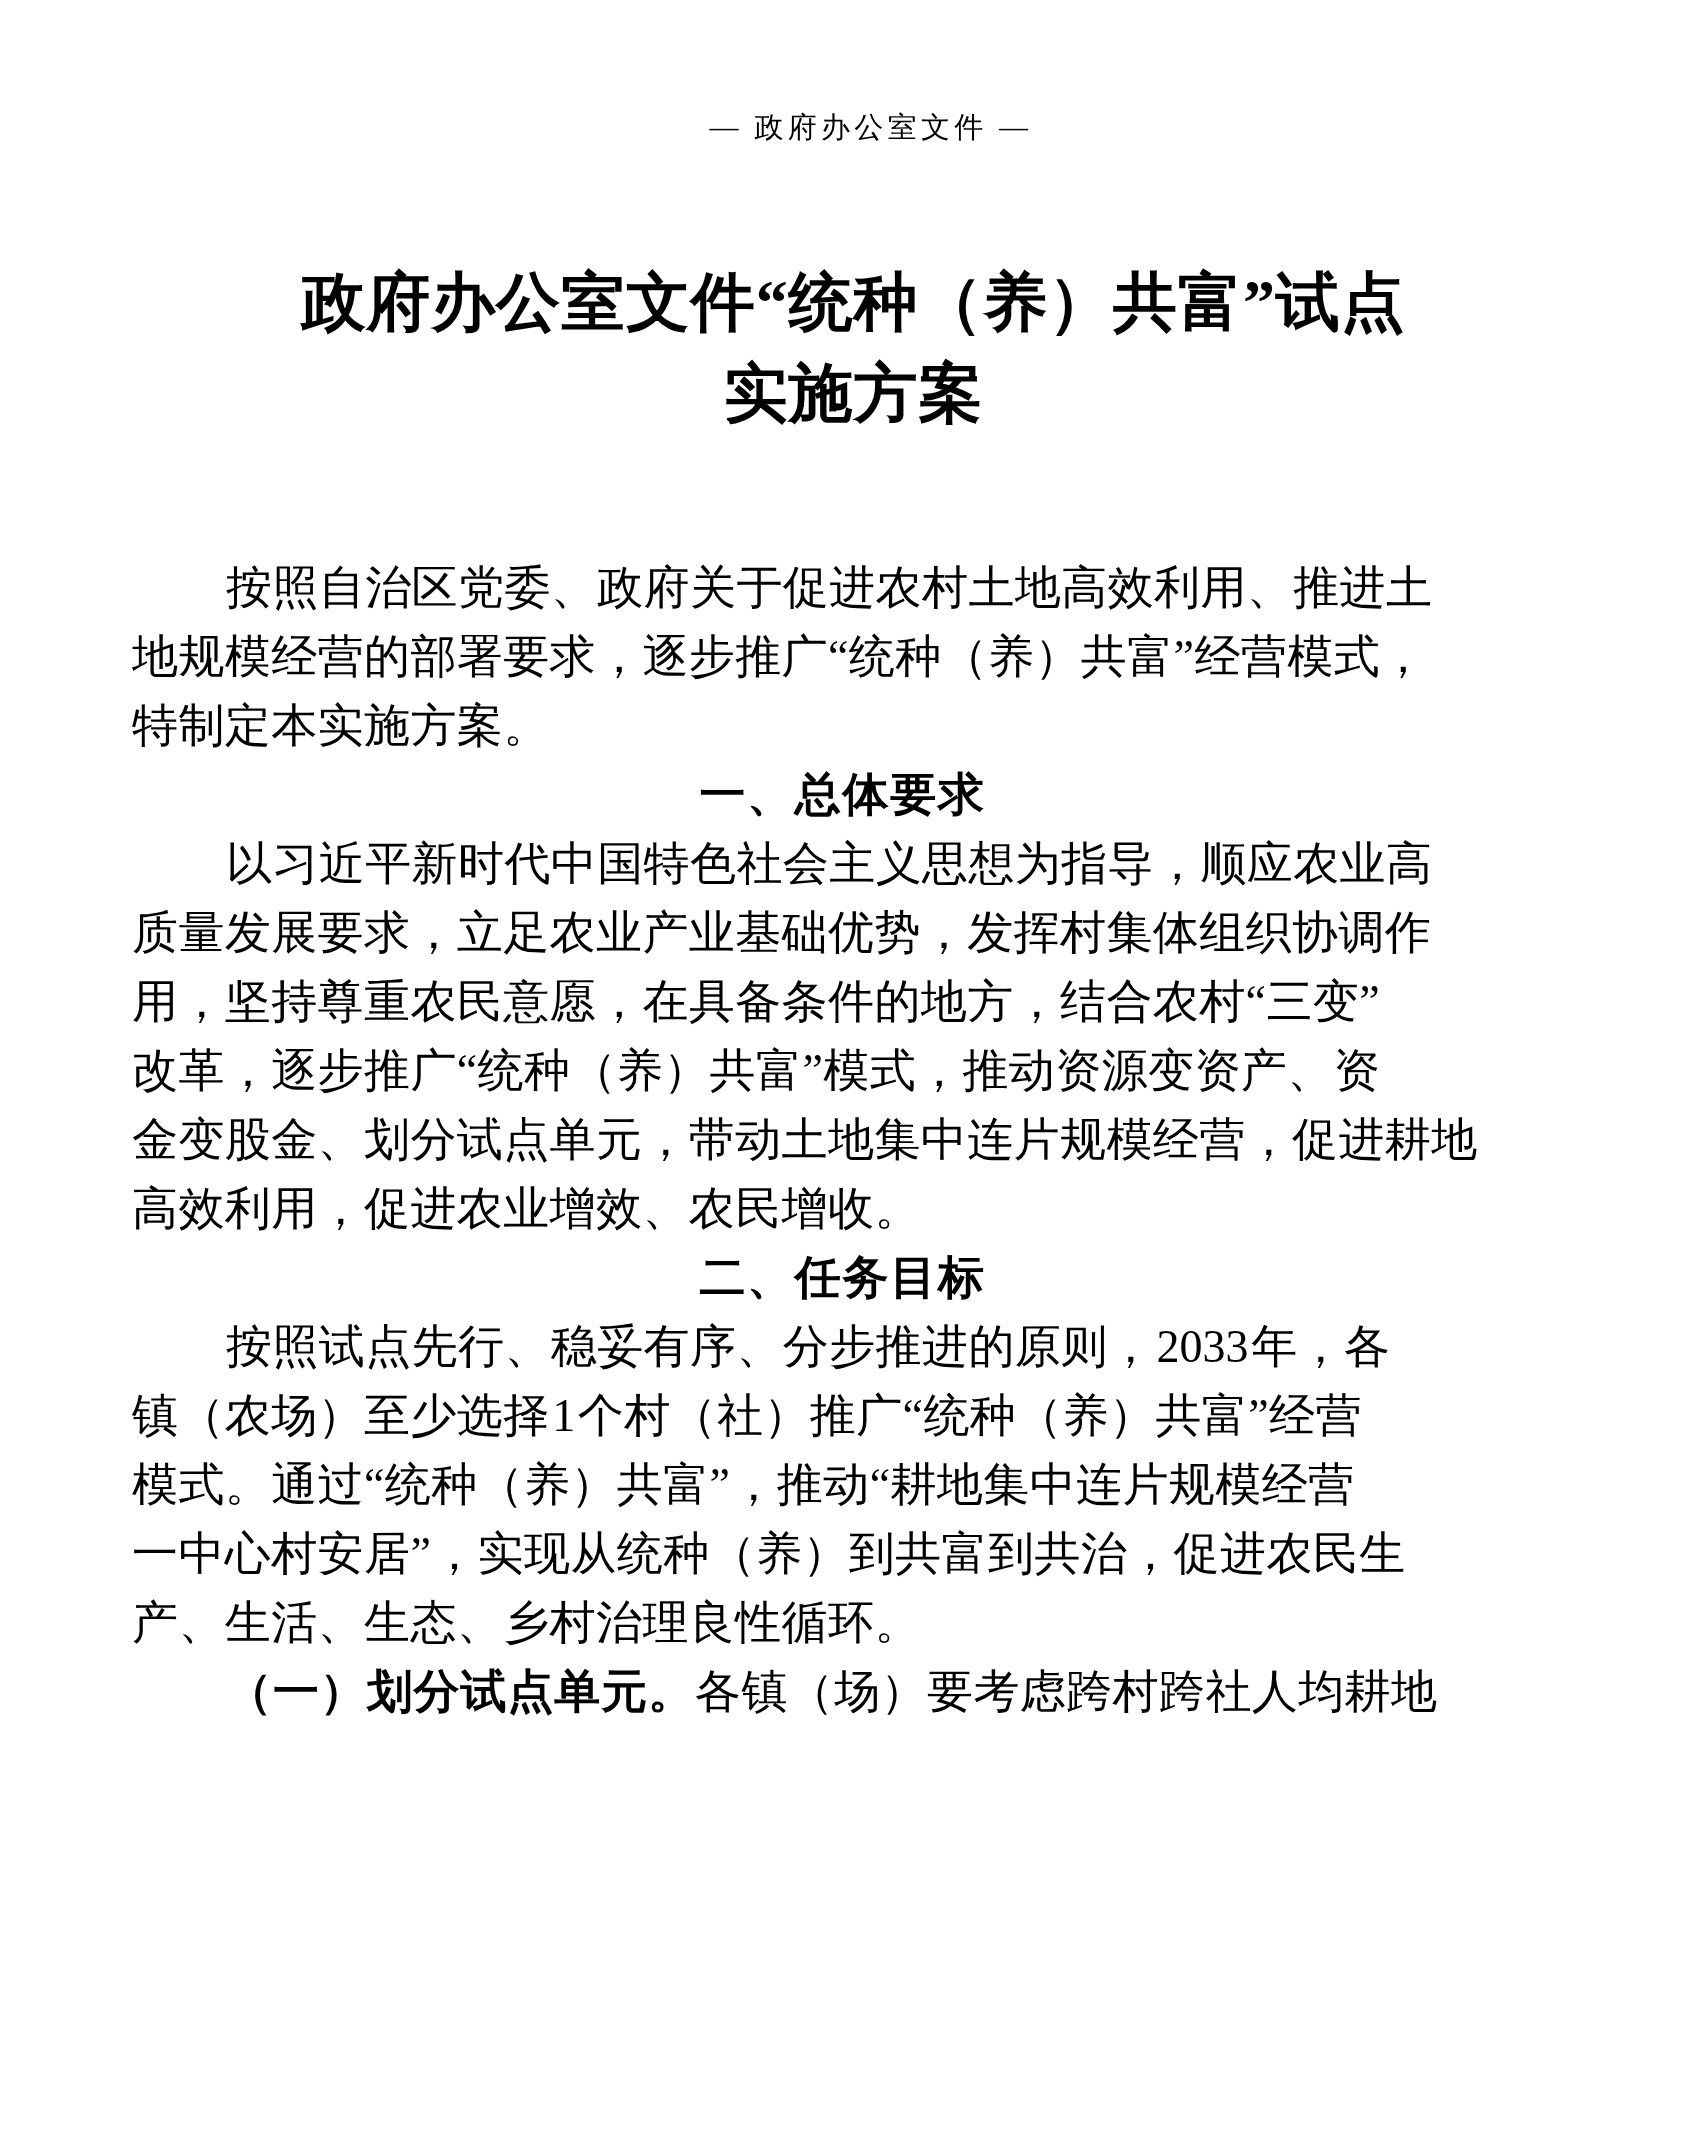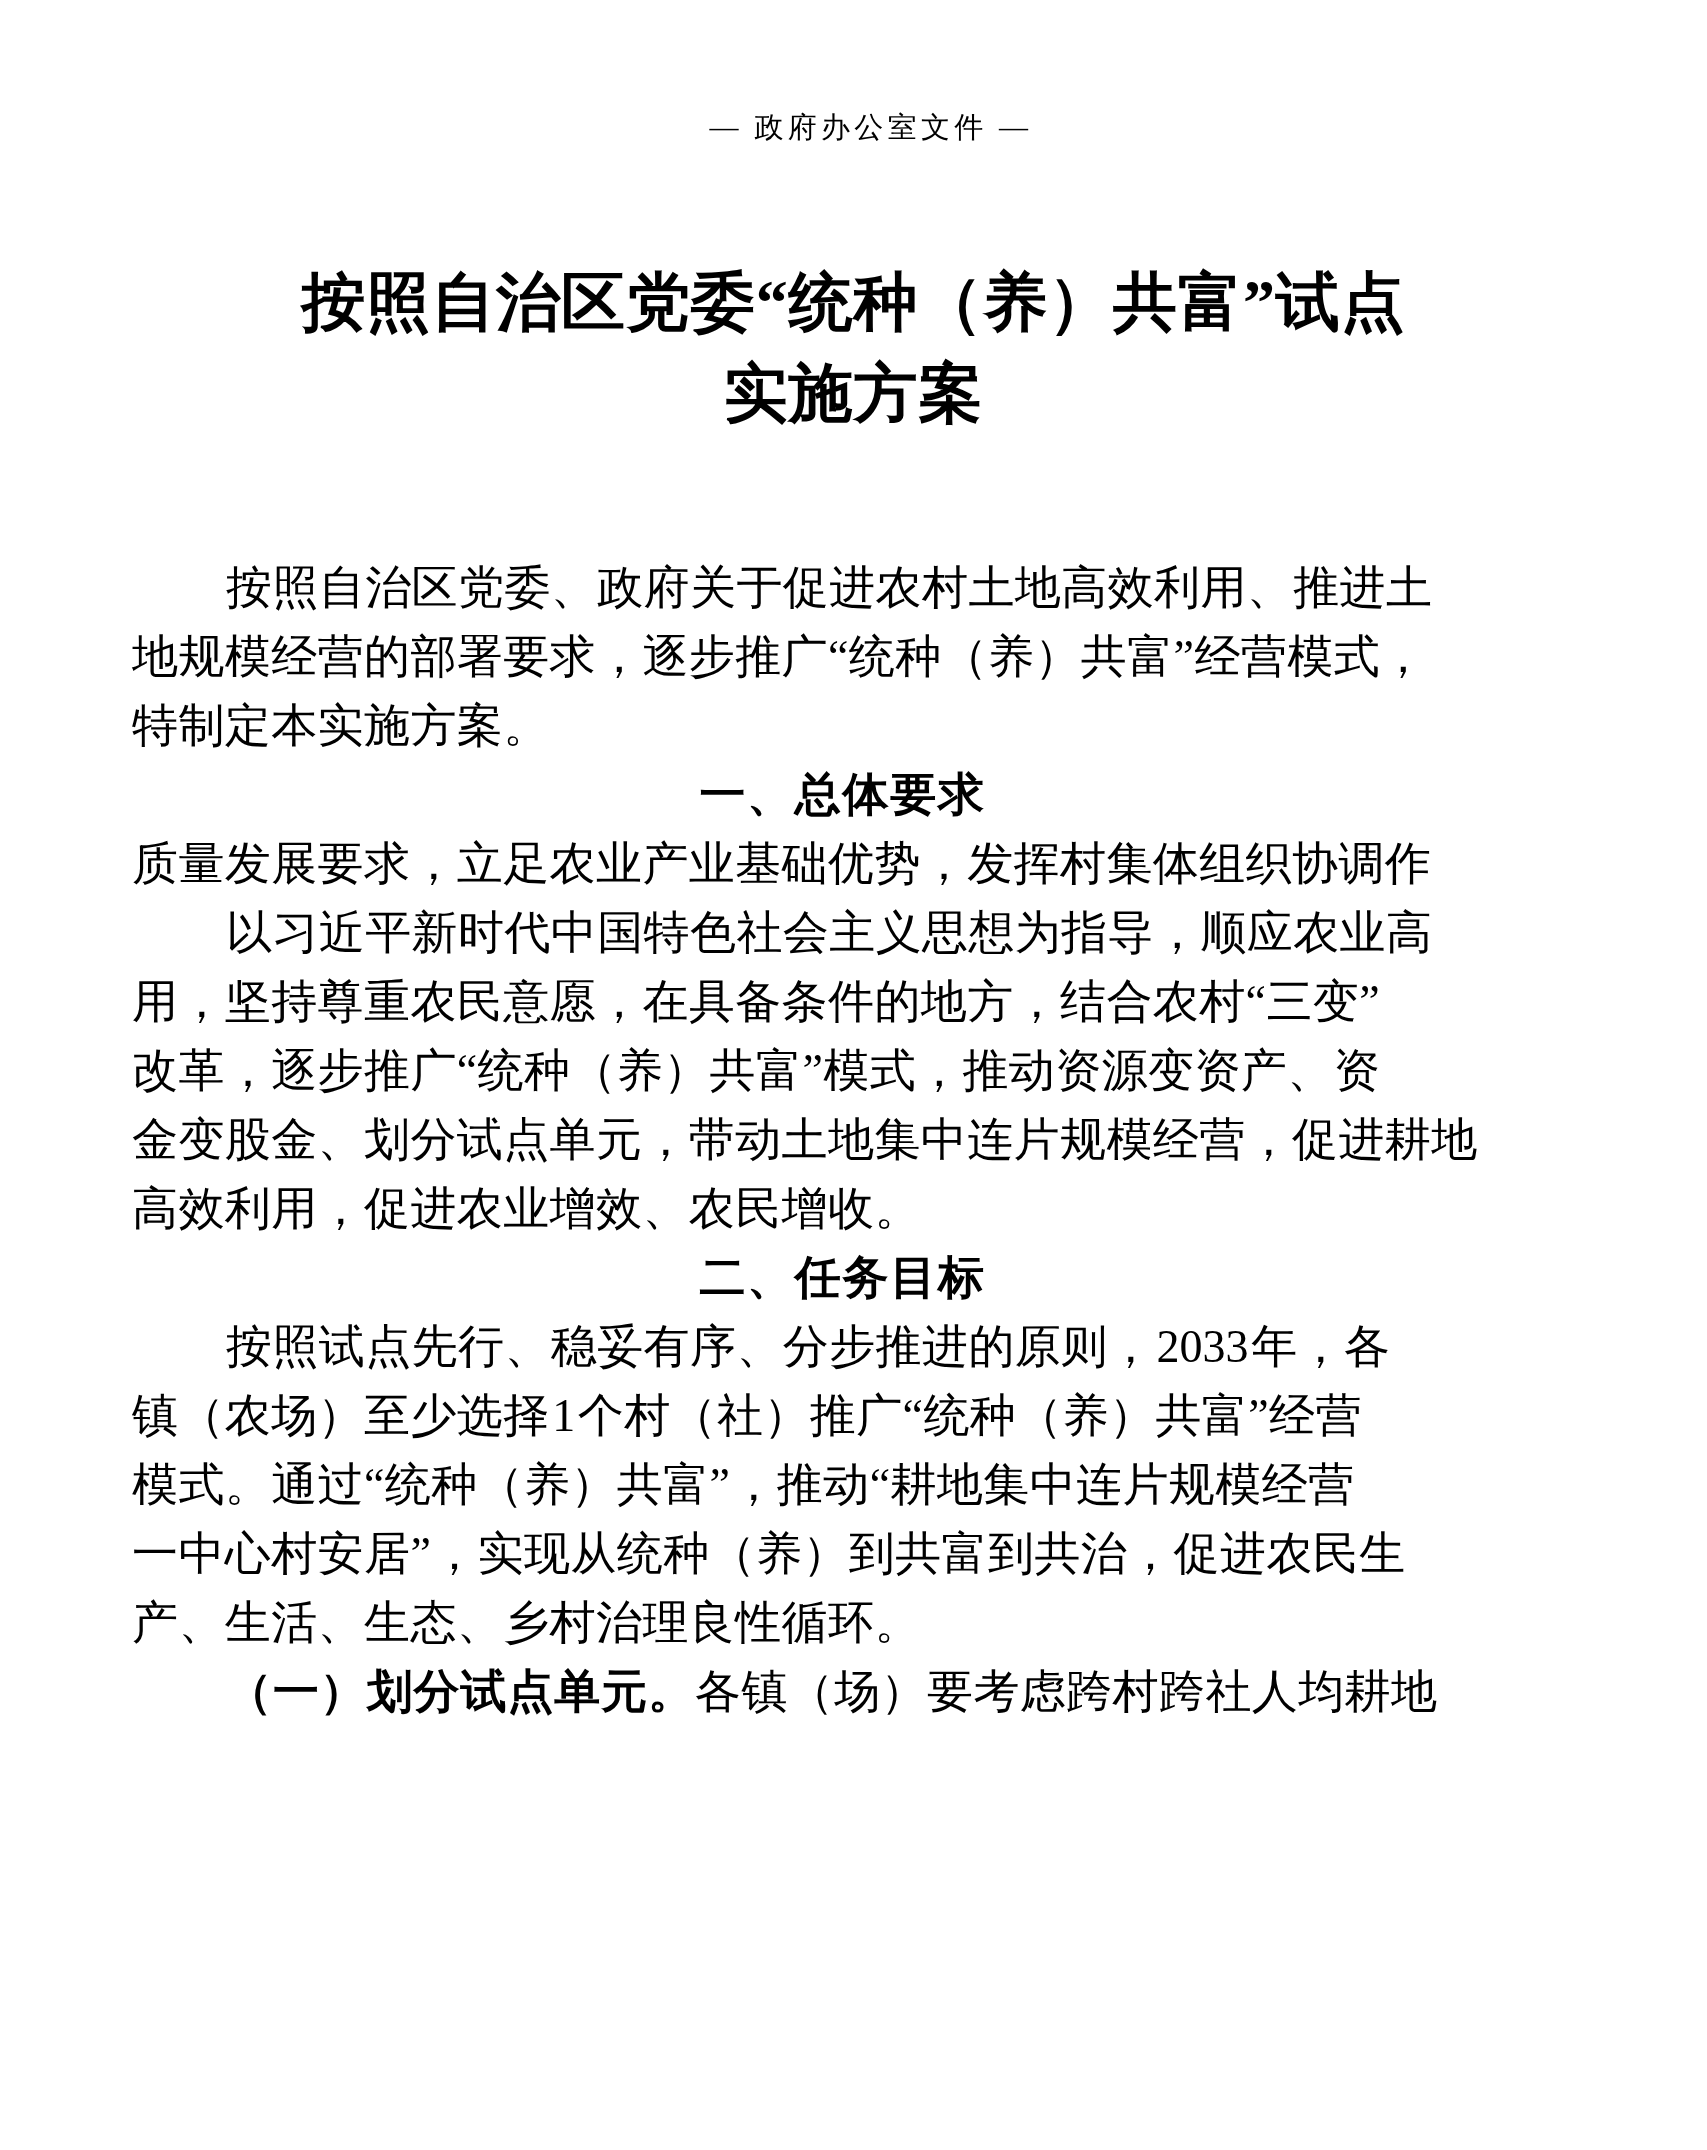--- a/index.html
+++ b/index.html
@@ -105,36 +105,36 @@
   }
 </style>
 </head>
 <body>
 
 <div class="page">
 
   <div class="doc-header">— 政府办公室文件 —</div>
 
   <div class="doc-title">
-    <span class="tline">按照自治区党委“统种（养）共富”试点</span>
+    <span class="tline">政府办公室文件“统种（养）共富”试点</span>
     <span class="tline">实施方案</span>
   </div>
 
   <div class="body-block">
 
     <p class="para">
       <span class="ln indent">按照自治区党委、政府关于促进农村土地高效利用、推进土</span>
       <span class="ln">地规模经营的部署要求，逐步推广“统种（养）共富”经营模式，</span>
       <span class="ln">特制定本实施方案。</span>
     </p>
 
     <h2 class="heading">一、总体要求</h2>
     <p class="para">
+      <span class="ln indent">以习近平新时代中国特色社会主义思想为指导，顺应农业高</span>
       <span class="ln">质量发展要求，立足农业产业基础优势，发挥村集体组织协调作</span>
-      <span class="ln indent">以习近平新时代中国特色社会主义思想为指导，顺应农业高</span>
       <span class="ln">用，坚持尊重农民意愿，在具备条件的地方，结合农村“三变”</span>
       <span class="ln">改革，逐步推广“统种（养）共富”模式，推动资源变资产、资</span>
       <span class="ln">金变股金、划分试点单元，带动土地集中连片规模经营，促进耕地</span>
       <span class="ln">高效利用，促进农业增效、农民增收。</span>
     </p>
 
     <h2 class="heading">二、任务目标</h2>
     <p class="para">
       <span class="ln indent"><span>按照试点先行、稳妥有序、分步推进的原则，</span><span class="num">2033</span><span>年，各</span></span>
       <span class="ln"><span>镇（农场）至少选择</span><span class="num">1</span><span>个村（社）推广“统种（养）共富”经营</span></span>

